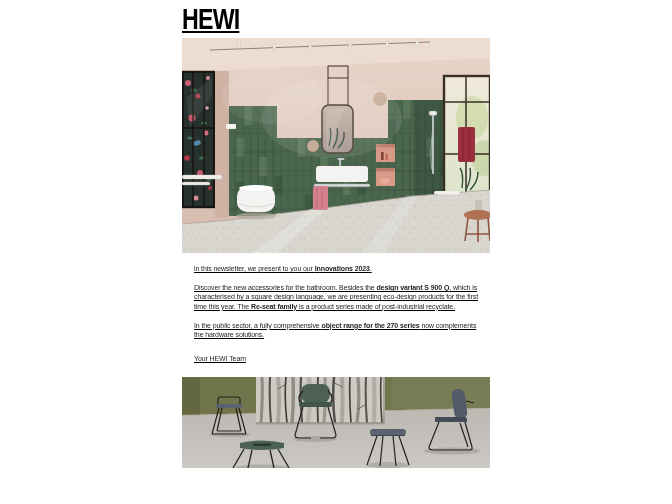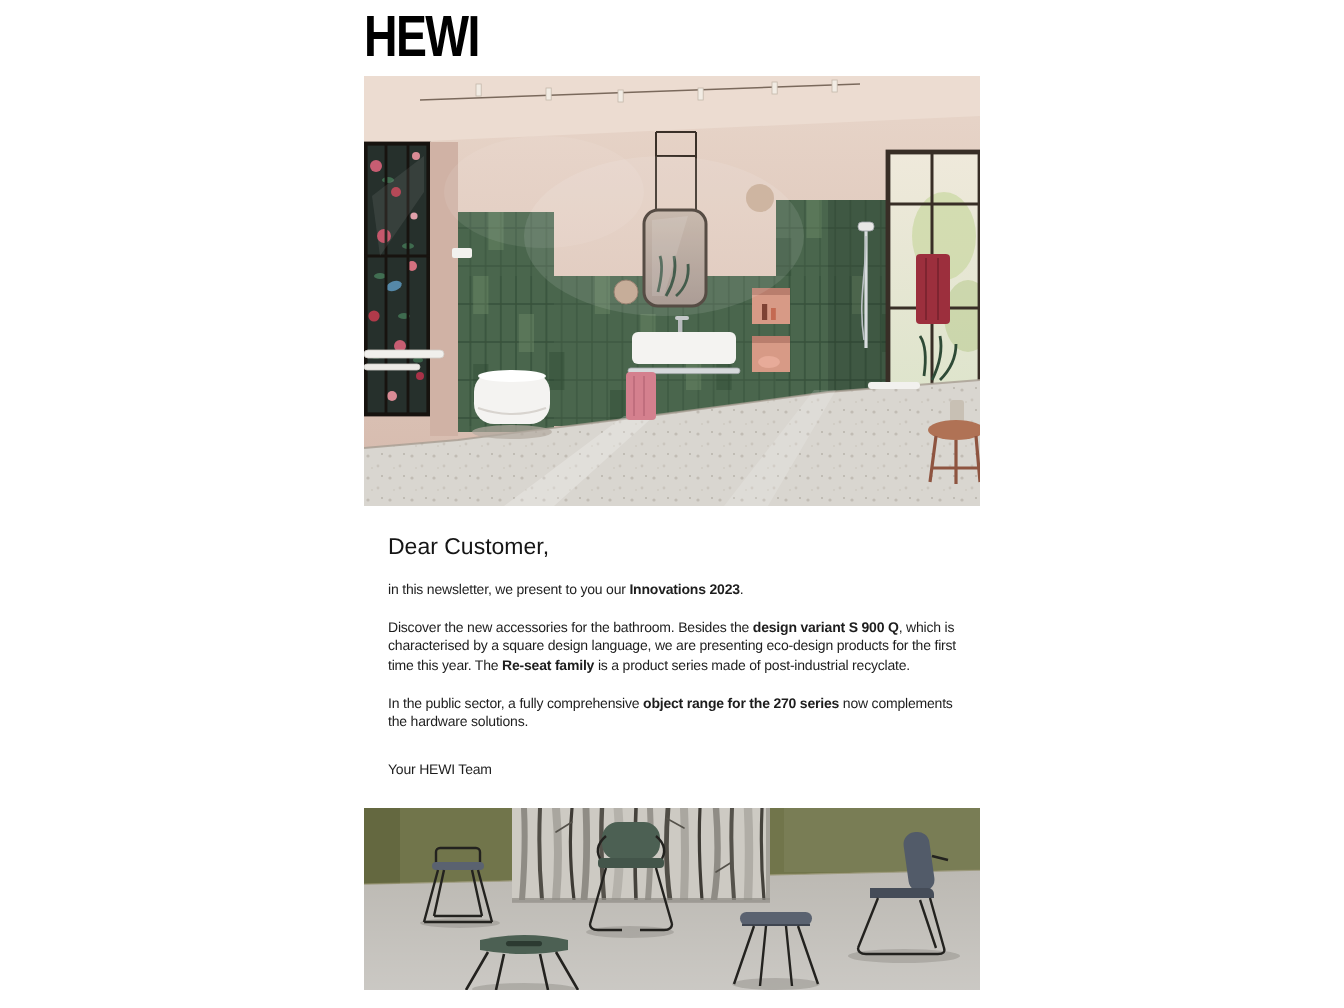--- a/index.html
+++ b/index.html
@@ -1,18 +1,18 @@
 <!DOCTYPE html>
 <html><head>
 <meta charset="utf-8">
 <style>
   html,body{margin:0;padding:0;background:#ffffff;}
   body{width:672px;height:504px;overflow:hidden;font-family:"Liberation Sans",sans-serif;}
   .page{position:relative;width:672px;height:504px;background:#fff;}
-  .email{position:absolute;left:182px;top:0;width:308px;}
+  .email{position:absolute;left:182px;top:0;width:308px;text-decoration:underline;}
   .logo{font-size:29px;font-weight:700;letter-spacing:-1px;line-height:38px;margin:0;color:#000;
         transform:scaleX(.8);transform-origin:0 50%;white-space:nowrap;}
   figure{margin:0;padding:0;}
   figure svg{display:block;}
   .text-block{padding:0 12px;color:#1d1d1d;}
   .greeting{font-size:11.5px;font-weight:400;margin:15px 0 0 0;color:#151515;}
   p.body{font-size:7px;line-height:9.2px;letter-spacing:-0.1px;margin:0;color:#1d1d1d;}
   p.p1{margin-top:11px;}
   p.p2{margin-top:10px;}
   p.p3{margin-top:10px;}
@@ -202,21 +202,20 @@
           <ellipse cx="296" cy="177" rx="14" ry="5" fill="#b07255"></ellipse>
           <path d="M286,180 L283,203 M306,180 L308,203 M296,182 V204 M284,196 H308" stroke="#8e5440" stroke-width="1.6" fill="none"></path>
         </g>
 
         <ellipse cx="150" cy="80" rx="70" ry="40" fill="#ffffff" opacity="0.10"></ellipse>
         <ellipse cx="90" cy="58" rx="50" ry="28" fill="#ffffff" opacity="0.08"></ellipse>
       </svg>
     </figure>
 
     <div class="text-block">
-      <p class="greeting">Dear Customer,</p>
 
       <p class="body p1"><span>in this newsletter, we present to you our </span><b>Innovations 2023</b><span>.</span></p>
 
       <p class="body p2"><span>Discover the new accessories for the bathroom. Besides the </span><b>design variant S 900 Q</b><span>, which is characterised by a square design language, we are presenting eco-design products for the first time this year. The </span><b>Re-seat family</b><span> is a product series made of post-industrial recyclate.</span></p>
 
       <p class="body p3"><span>In the public sector, a fully comprehensive </span><b>object range for the 270 series</b><span> now complements the hardware solutions.</span></p>
 
       <p class="body signoff">Your HEWI Team</p>
     </div>
 

